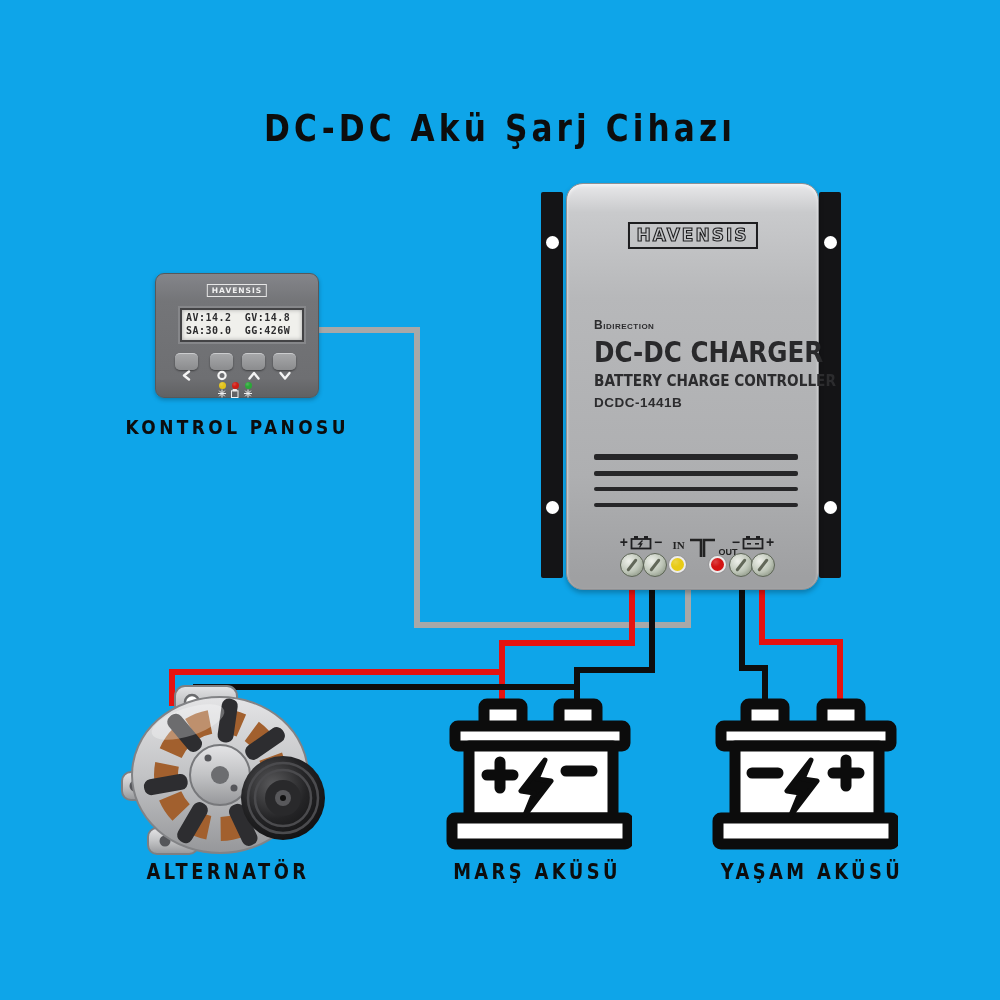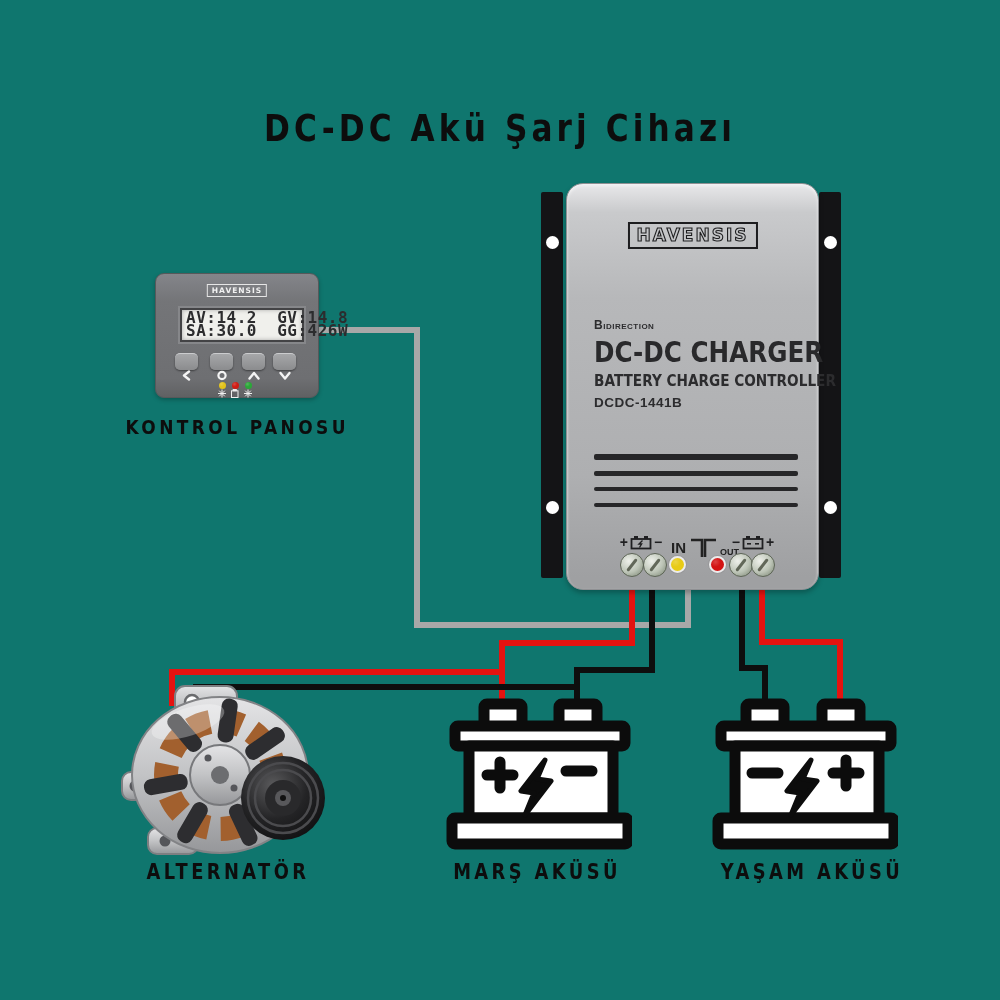--- a/index.html
+++ b/index.html
@@ -1,36 +1,36 @@
 <!DOCTYPE html>
 <html><head>
 <meta charset="utf-8">
 <style>
   html,body{margin:0;padding:0;background:#fff;}
-  #stage{position:relative;width:1000px;height:1000px;background:#0f766e;overflow:hidden;
+  #stage{position:relative;width:1000px;height:1000px;background:#0ea5e9;overflow:hidden;
          font-family:"Liberation Sans",sans-serif;color:#111;}
   .abs{position:absolute;}
   
   .title{left:0;right:0;top:106px;text-align:center;font-family:"DejaVu Sans",sans-serif;
          font-size:38px;font-weight:800;letter-spacing:5px;color:#0d0d0d;
          transform:scaleX(.82);transform-origin:center;}
   
   .comp-label{top:860px;text-align:center;font-family:"DejaVu Sans",sans-serif;
               font-size:21px;font-weight:700;letter-spacing:4px;color:#0d0d0d;
               transform:scaleX(.85);transform-origin:center;white-space:nowrap;}
   
   .panel{left:155px;top:273px;width:162px;height:123px;border-radius:9px;
          background:linear-gradient(180deg,#84858a,#747578 22%,#6e6f72 85%,#606163);
          border:1px solid #57585a;box-shadow:0 2px 4px rgba(0,0,0,.25);}
   .panel-logo{left:50%;top:10px;transform:translateX(-50%);border:1px solid #e6e6e6;
               padding:1px 4px;font-family:"DejaVu Sans",sans-serif;font-size:7.5px;
               font-weight:800;letter-spacing:1px;color:#f2f2f2;white-space:nowrap;}
   .lcd{left:24px;top:34px;width:116px;height:29px;background:#f0f0ec;
        border:2px solid #434345;box-shadow:0 0 0 2px #86878a, inset 0 0 4px #aaa;
-       font-family:"DejaVu Sans Mono",monospace;font-size:16px;font-weight:700;
+       font-family:"DejaVu Sans Mono",monospace;font-size:10px;font-weight:700;
        line-height:13px;color:#2c2c2e;white-space:pre;padding:1px 0 0 4px;letter-spacing:.5px;}
   .pbtn{top:79px;width:23px;height:16px;border-radius:5px;
         background:linear-gradient(180deg,#a6a7a9,#8b8c8e);
         border-top:1px solid #cbccce;box-shadow:0 1px 2px rgba(0,0,0,.45);}
   .pglyph{top:96px;width:14px;height:11px;}
   
   .bracket{top:192px;width:22px;height:386px;background:#141416;border-radius:2px;}
   .hole{left:4.5px;width:13px;height:13px;border-radius:50%;background:#fff;}
   .chbody{left:566px;top:183px;width:251px;height:405px;border-radius:17px;
           background:linear-gradient(180deg,#e8e8ea,#c9cacc 7%,#b7b8ba 28%,#aeafb1 72%,#9fa0a2 97%);
@@ -161,21 +161,21 @@
         <rect x="1.5" y="4" width="19" height="9.5" fill="none" stroke="#1f1f21" stroke-width="1.8"></rect>
         <rect x="4" y="1" width="4" height="3" fill="#1f1f21"></rect>
           <rect x="14" y="1" width="4" height="3" fill="#1f1f21"></rect>
         <line x1="5" y1="8.8" x2="9" y2="8.8" stroke="#1f1f21" stroke-width="1.6"></line>
         <line x1="13" y1="8.8" x2="17" y2="8.8" stroke="#1f1f21" stroke-width="1.6"></line>
       </svg>
       <span>+</span>
     </div>
 
     <div class="abs midrow">
-      <span style="font-size:15px;margin-top:3px;">IN</span>
+      <span style="font-size:11px;margin-top:3px;font-family:Liberation Serif, serif;">IN</span>
       <svg width="28" height="23" viewBox="0 0 28 23">
         <polyline points="2,4 13,4 13,21" fill="none" stroke="#222" stroke-width="2.6"></polyline>
         <polyline points="16,21 16,4 27,4" fill="none" stroke="#222" stroke-width="2.6"></polyline>
       </svg>
       <span style="font-size:9px;margin-top:11px;">OUT</span>
     </div>
 
     <div class="abs screw" style="left:53px;">
         <span class="slot"></span>
       </div>

